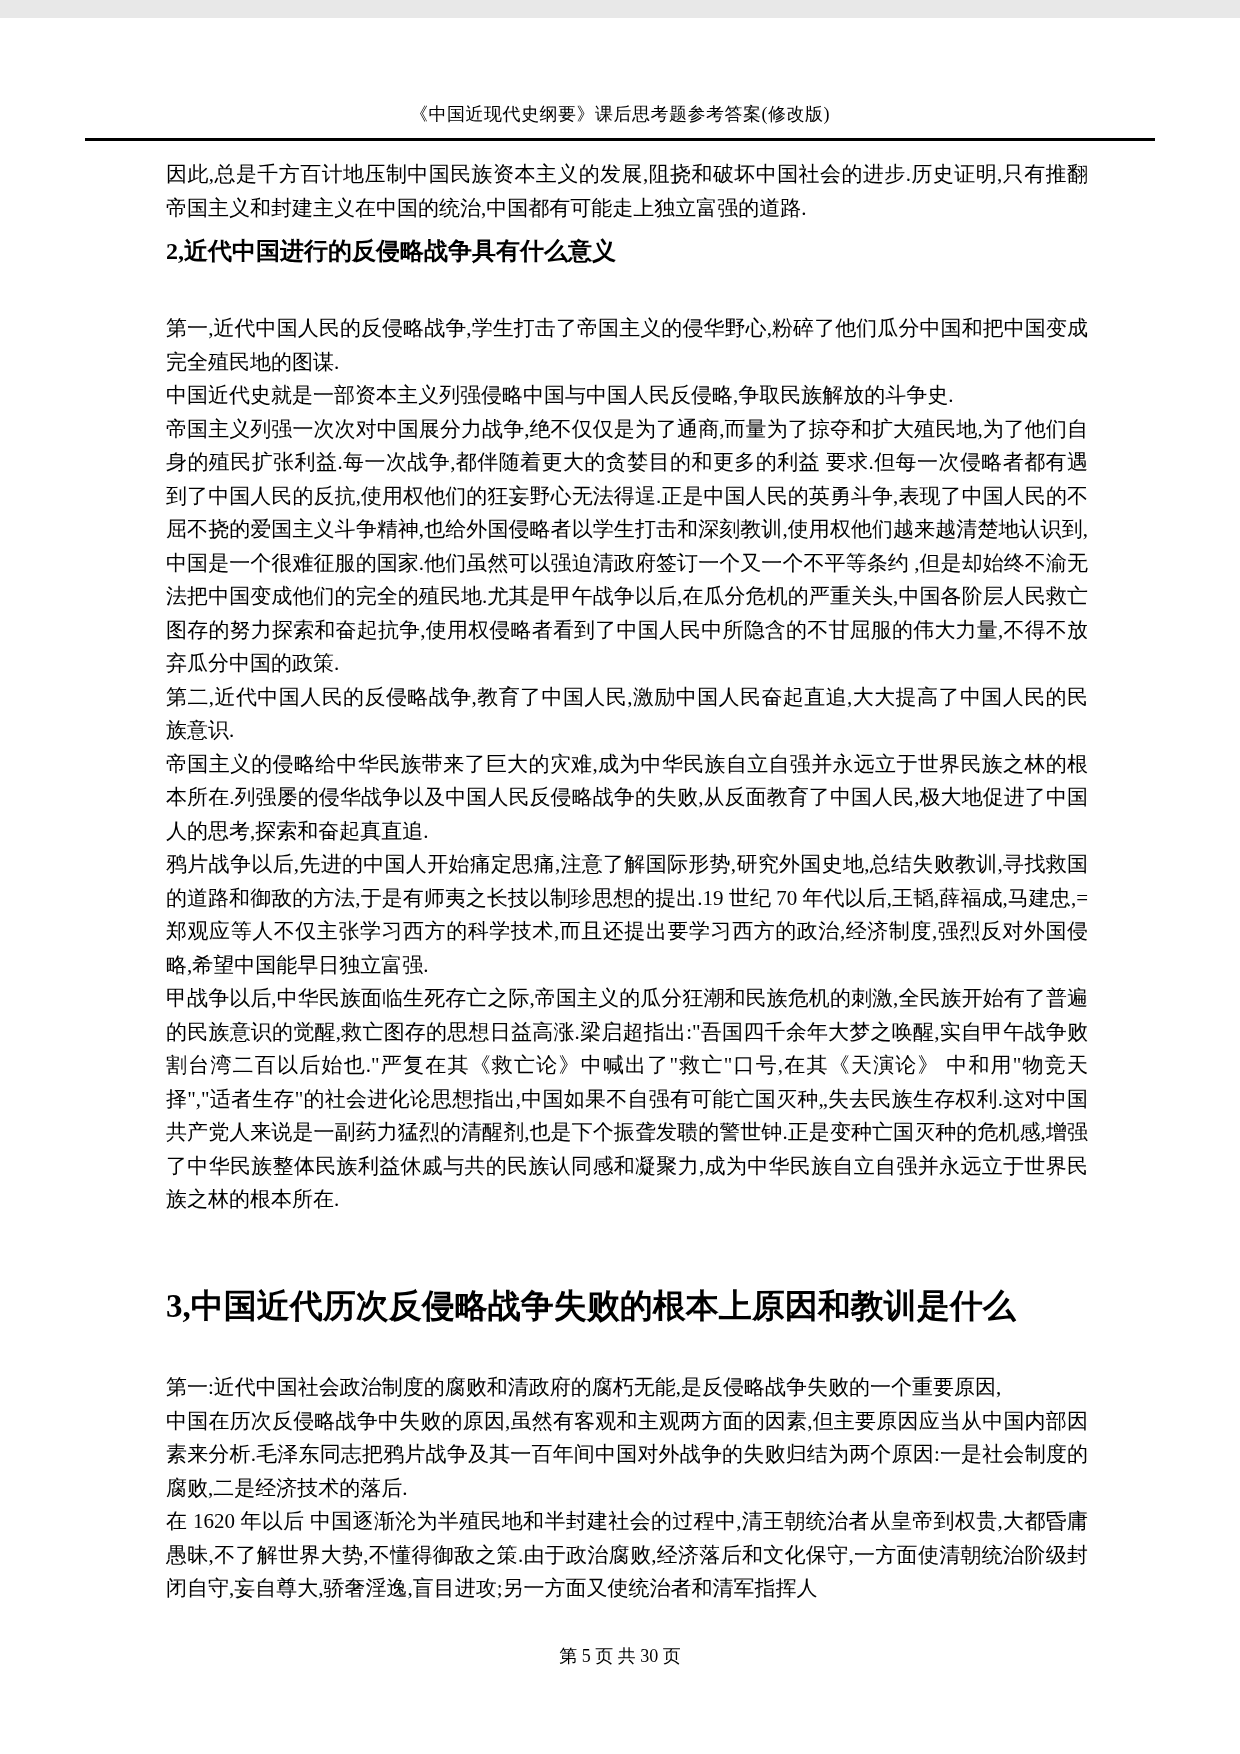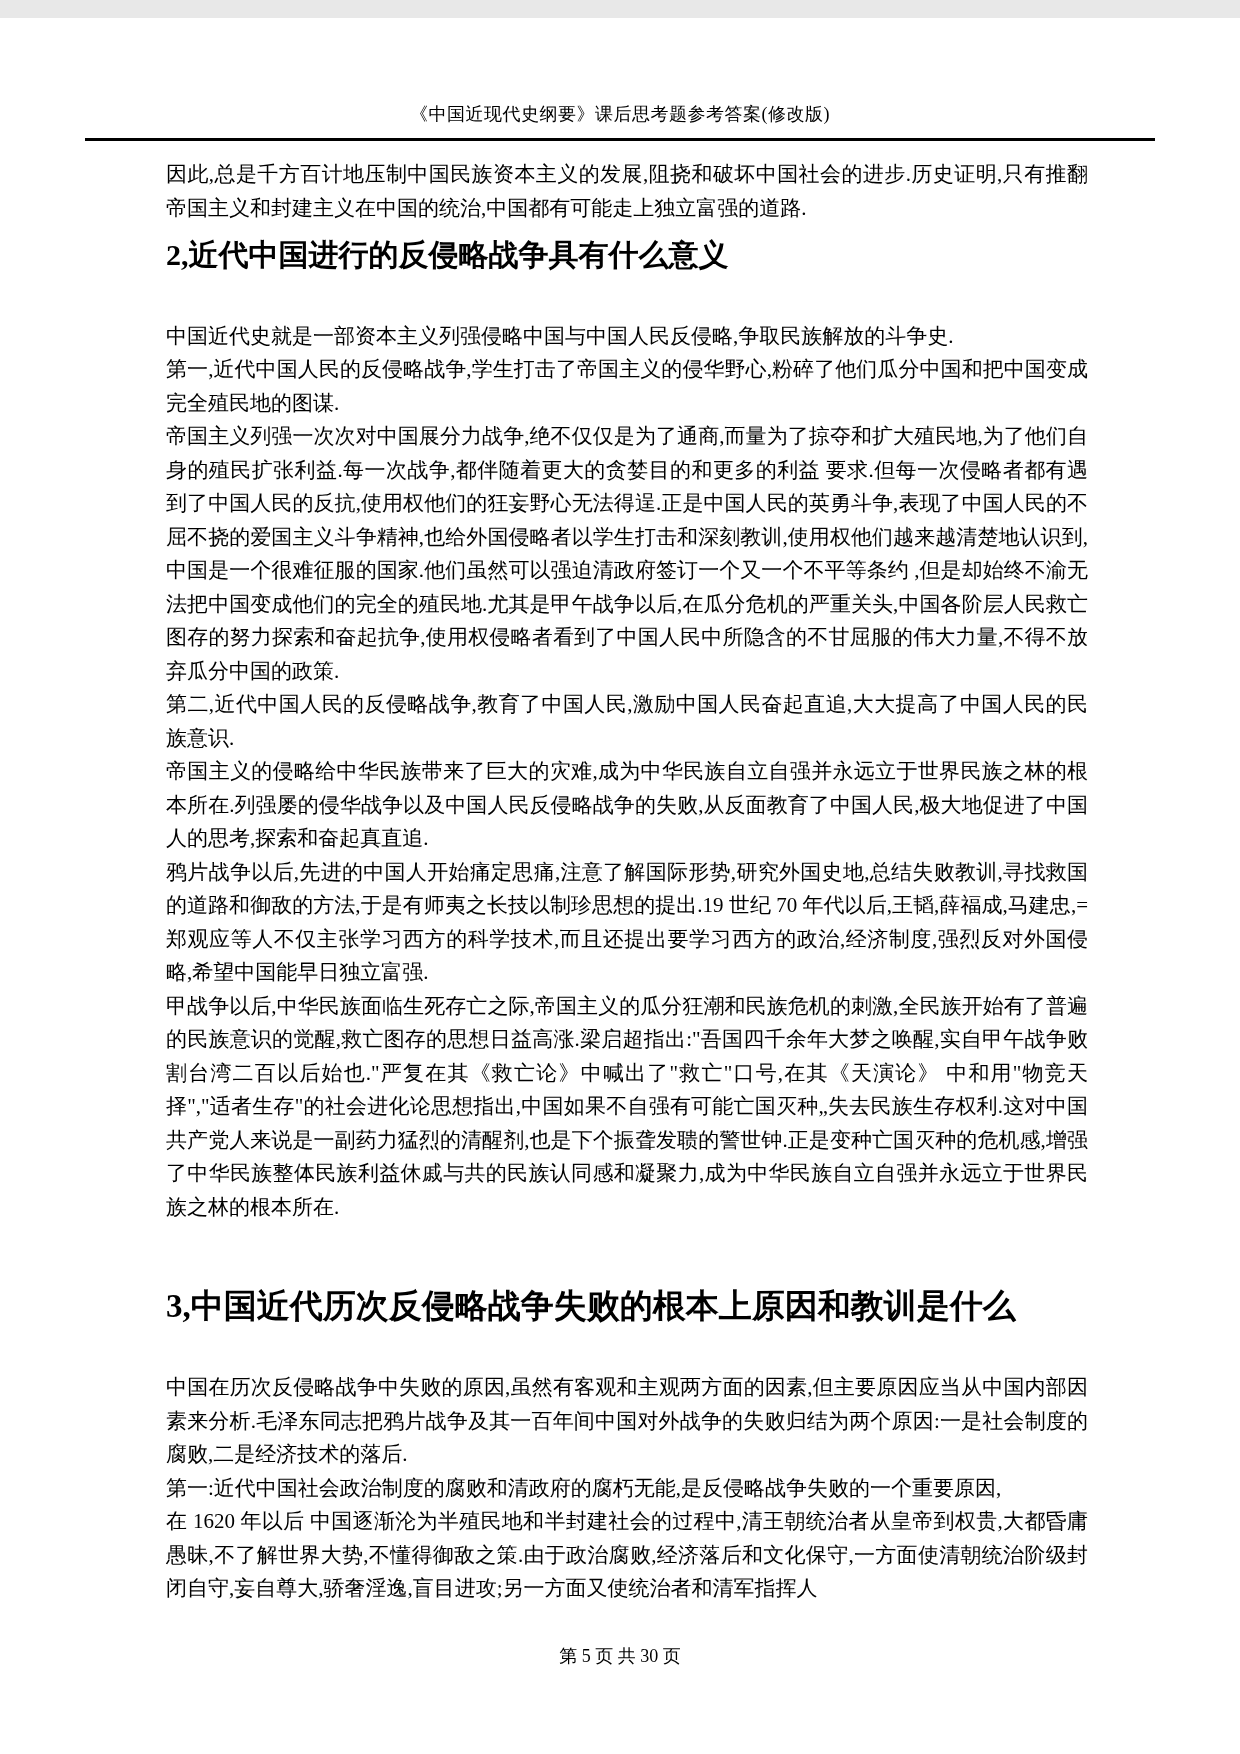--- a/index.html
+++ b/index.html
@@ -33,21 +33,21 @@
     margin:0;
     font-size:21px;
     line-height:33.5px;
     text-align:justify;
     text-justify:inter-ideograph;
     word-break:break-all;
   }
   h2.q-heading{
     margin:0 0 46px 0;
     font-weight:bold;
-    font-size:30px;
+    font-size:24px;
     line-height:1.25;
     white-space:nowrap;
   }
   h2.q-heading-3{
     font-size:33px;
     margin-bottom:44px;
   }
   .doc-footer{
     position:absolute;top:1626px;left:0;width:1240px;
     text-align:center;
@@ -62,31 +62,31 @@
   <div class="doc-header">《中国近现代史纲要》课后思考题参考答案(修改版)</div>
 
   <div class="header-rule"></div>
 
   <div class="flow intro-block">
     <p class="body-par">因此,总是千方百计地压制中国民族资本主义的发展,阻挠和破坏中国社会的进步.历史证明,只有推翻帝国主义和封建主义在中国的统治,中国都有可能走上独立富强的道路.</p>
   </div>
 
   <div class="flow sec2-block">
     <h2 class="q-heading">2,近代中国进行的反侵略战争具有什么意义</h2>
+    <p class="body-par">第一,近代中国人民的反侵略战争,学生打击了帝国主义的侵华野心,粉碎了他们瓜分中国和把中国变成完全殖民地的图谋.</p>
     <p class="body-par">中国近代史就是一部资本主义列强侵略中国与中国人民反侵略,争取民族解放的斗争史.</p>
-    <p class="body-par">第一,近代中国人民的反侵略战争,学生打击了帝国主义的侵华野心,粉碎了他们瓜分中国和把中国变成完全殖民地的图谋.</p>
     <p class="body-par">帝国主义列强一次次对中国展分力战争,绝不仅仅是为了通商,而量为了掠夺和扩大殖民地,为了他们自身的殖民扩张利益.每一次战争,都伴随着更大的贪婪目的和更多的利益 要求.但每一次侵略者都有遇到了中国人民的反抗,使用权他们的狂妄野心无法得逞.正是中国人民的英勇斗争,表现了中国人民的不屈不挠的爱国主义斗争精神,也给外国侵略者以学生打击和深刻教训,使用权他们越来越清楚地认识到,中国是一个很难征服的国家.他们虽然可以强迫清政府签订一个又一个不平等条约 ,但是却始终不渝无法把中国变成他们的完全的殖民地.尤其是甲午战争以后,在瓜分危机的严重关头,中国各阶层人民救亡图存的努力探索和奋起抗争,使用权侵略者看到了中国人民中所隐含的不甘屈服的伟大力量,不得不放弃瓜分中国的政策.</p>
     <p class="body-par">第二,近代中国人民的反侵略战争,教育了中国人民,激励中国人民奋起直追,大大提高了中国人民的民族意识.</p>
     <p class="body-par">帝国主义的侵略给中华民族带来了巨大的灾难,成为中华民族自立自强并永远立于世界民族之林的根本所在.列强屡的侵华战争以及中国人民反侵略战争的失败,从反面教育了中国人民,极大地促进了中国人的思考,探索和奋起真直追.</p>
     <p class="body-par">鸦片战争以后,先进的中国人开始痛定思痛,注意了解国际形势,研究外国史地,总结失败教训,寻找救国的道路和御敌的方法,于是有师夷之长技以制珍思想的提出.19 世纪 70 年代以后,王韬,薛福成,马建忠,=郑观应等人不仅主张学习西方的科学技术,而且还提出要学习西方的政治,经济制度,强烈反对外国侵略,希望中国能早日独立富强.</p>
     <p class="body-par">甲战争以后,中华民族面临生死存亡之际,帝国主义的瓜分狂潮和民族危机的刺激,全民族开始有了普遍的民族意识的觉醒,救亡图存的思想日益高涨.梁启超指出:"吾国四千余年大梦之唤醒,实自甲午战争败割台湾二百以后始也."严复在其《救亡论》中喊出了"救亡"口号,在其《天演论》 中和用"物竞天择","适者生存"的社会进化论思想指出,中国如果不自强有可能亡国灭种„失去民族生存权利.这对中国共产党人来说是一副药力猛烈的清醒剂,也是下个振聋发聩的警世钟.正是变种亡国灭种的危机感,增强了中华民族整体民族利益休戚与共的民族认同感和凝聚力,成为中华民族自立自强并永远立于世界民族之林的根本所在.</p>
   </div>
 
   <div class="flow sec3-block">
     <h2 class="q-heading q-heading-3">3,中国近代历次反侵略战争失败的根本上原因和教训是什么</h2>
+    <p class="body-par">第一:近代中国社会政治制度的腐败和清政府的腐朽无能,是反侵略战争失败的一个重要原因,</p>
     <p class="body-par">中国在历次反侵略战争中失败的原因,虽然有客观和主观两方面的因素,但主要原因应当从中国内部因素来分析.毛泽东同志把鸦片战争及其一百年间中国对外战争的失败归结为两个原因:一是社会制度的腐败,二是经济技术的落后.</p>
-    <p class="body-par">第一:近代中国社会政治制度的腐败和清政府的腐朽无能,是反侵略战争失败的一个重要原因,</p>
     <p class="body-par">在 1620 年以后  中国逐渐沦为半殖民地和半封建社会的过程中,清王朝统治者从皇帝到权贵,大都昏庸愚昧,不了解世界大势,不懂得御敌之策.由于政治腐败,经济落后和文化保守,一方面使清朝统治阶级封闭自守,妄自尊大,骄奢淫逸,盲目进攻;另一方面又使统治者和清军指挥人</p>
   </div>
 
   <div class="doc-footer">第 5 页 共 30 页</div>
 
 </div>
 
 </body></html>

